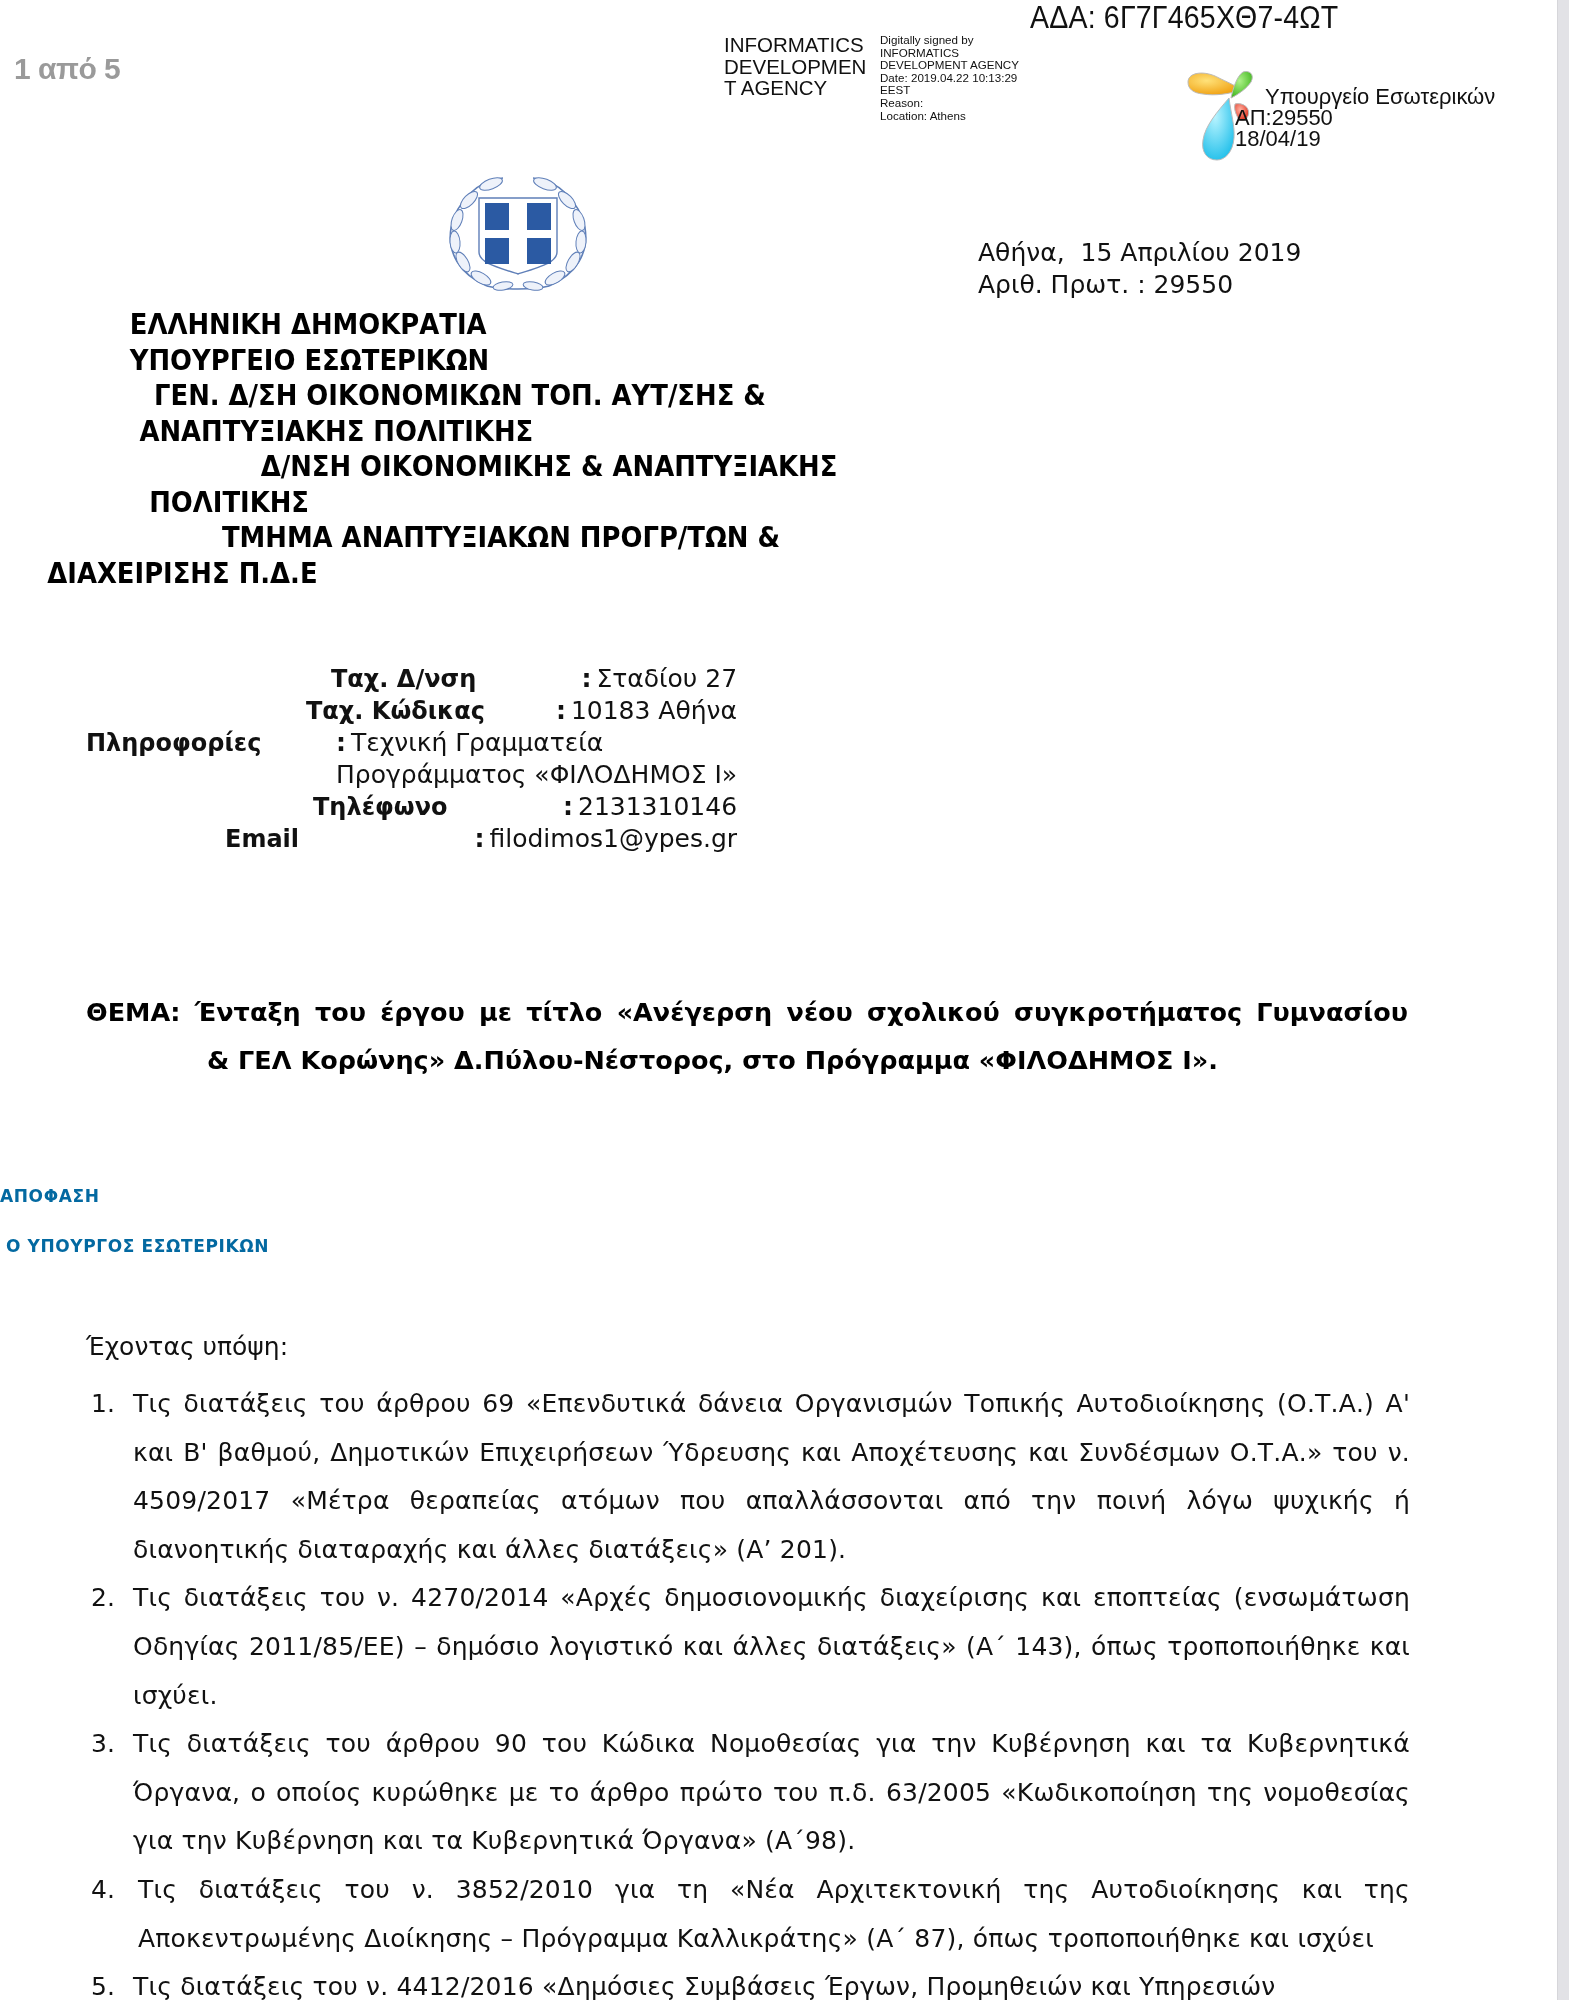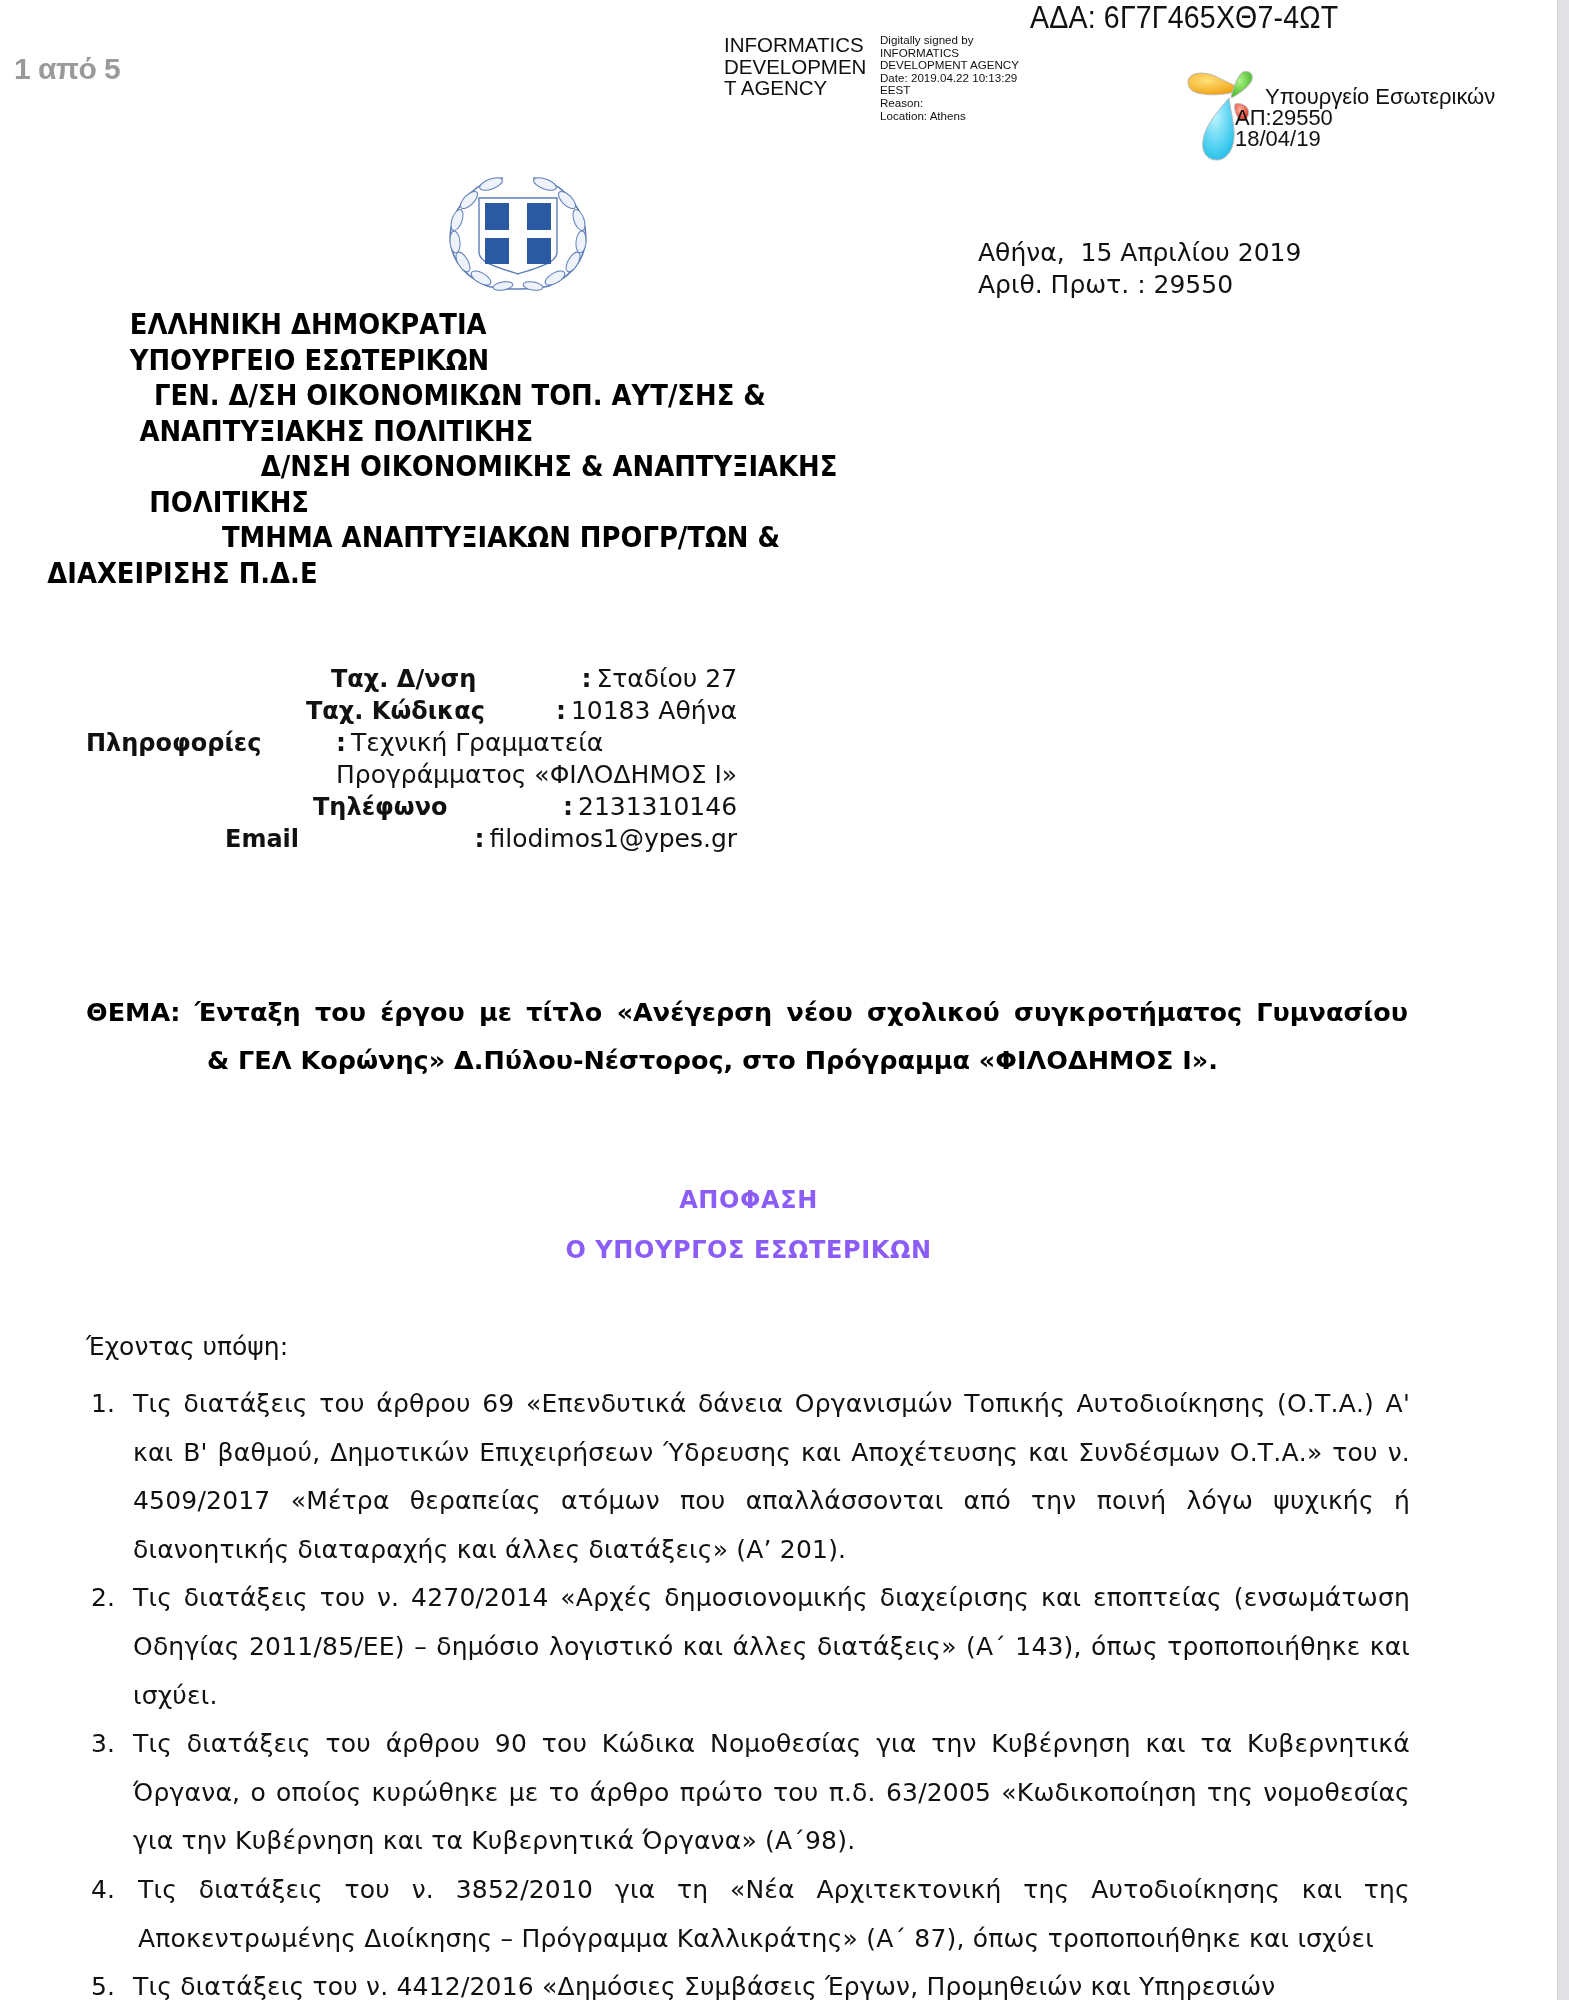--- a/index.html
+++ b/index.html
@@ -75,25 +75,25 @@
 
   .subject {
     position:absolute; left:86px; top:988px; width:1322px;
     font-weight:bold; font-size:25.5px; line-height:48px; color:#000;
   }
   .subject div { white-space:nowrap; }
   .subject .sub-1 { text-align:justify; text-align-last:justify; }
   .subject .sub-2 { padding-left:121px; }
 
   .decision-title, .minister-title {
-    position:absolute; left:0; width:1497px; text-align:center;
-    font-weight:bold; font-size:24px; color:#8b5cf6; letter-spacing:0.6px;
+    position:absolute; left:0; width:1497px; 
+    font-weight:bold; font-size:17px; color:#0369a1; letter-spacing:0.6px;
   }
   .decision-title { top:1186px; }
-  .minister-title { top:1236px; }
+  .minister-title { top:1236px;padding-left:6px; }
 
   .considering {
     position:absolute; left:86px; top:1332px;
     font-size:25px; color:#111;
   }
   .recitals {
     position:absolute; left:86px; top:1380px; width:1324px;
     font-size:25px; line-height:48.6px; color:#111;
   }
   .recital { display:flex; }

